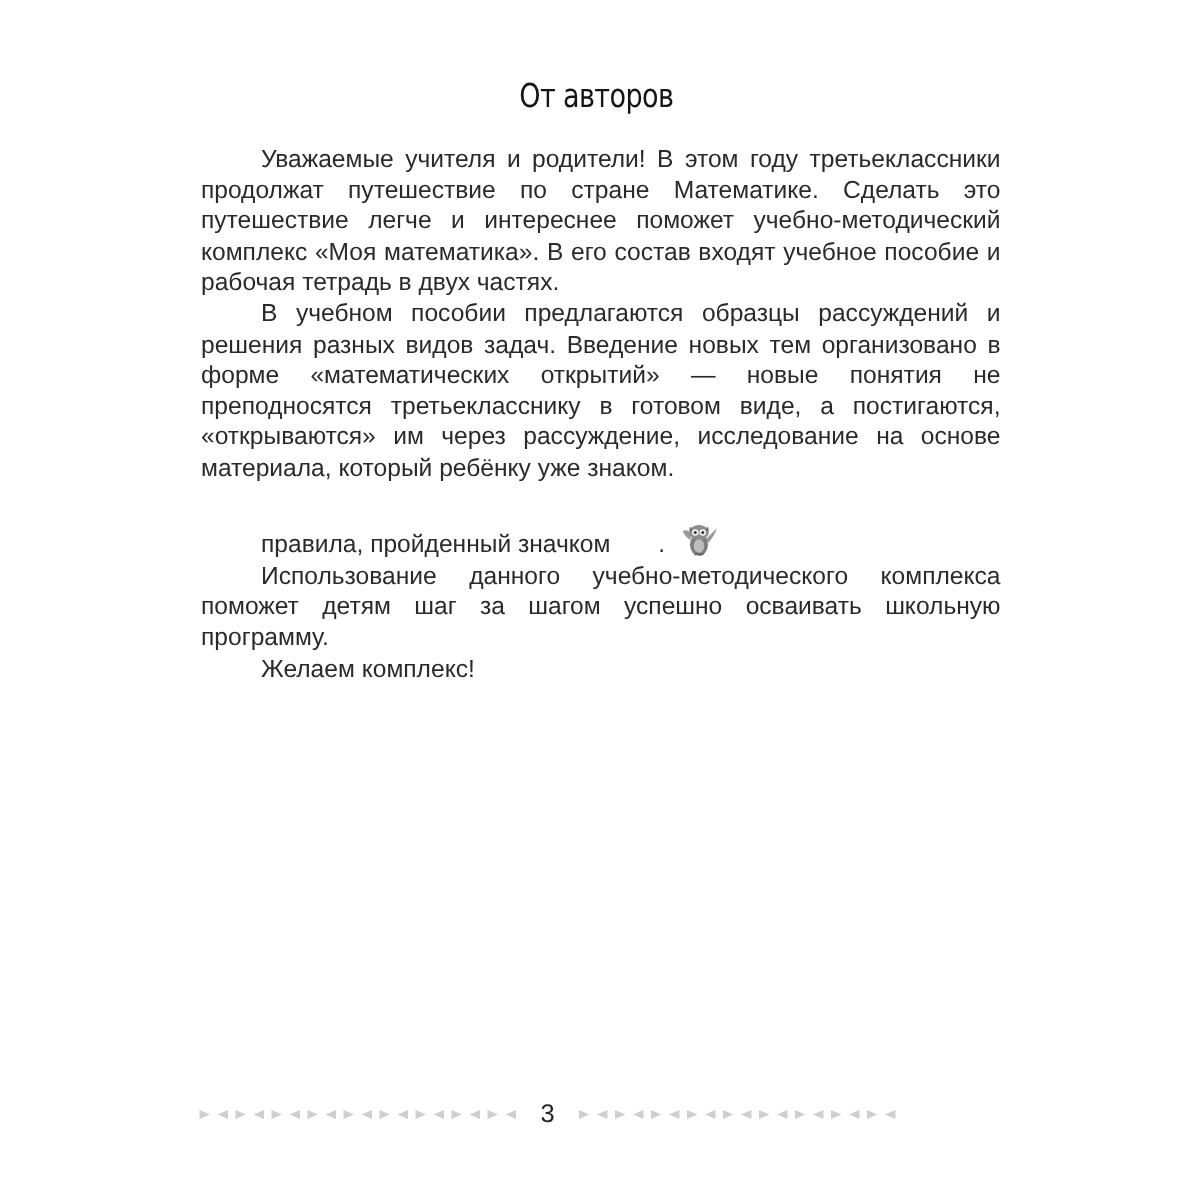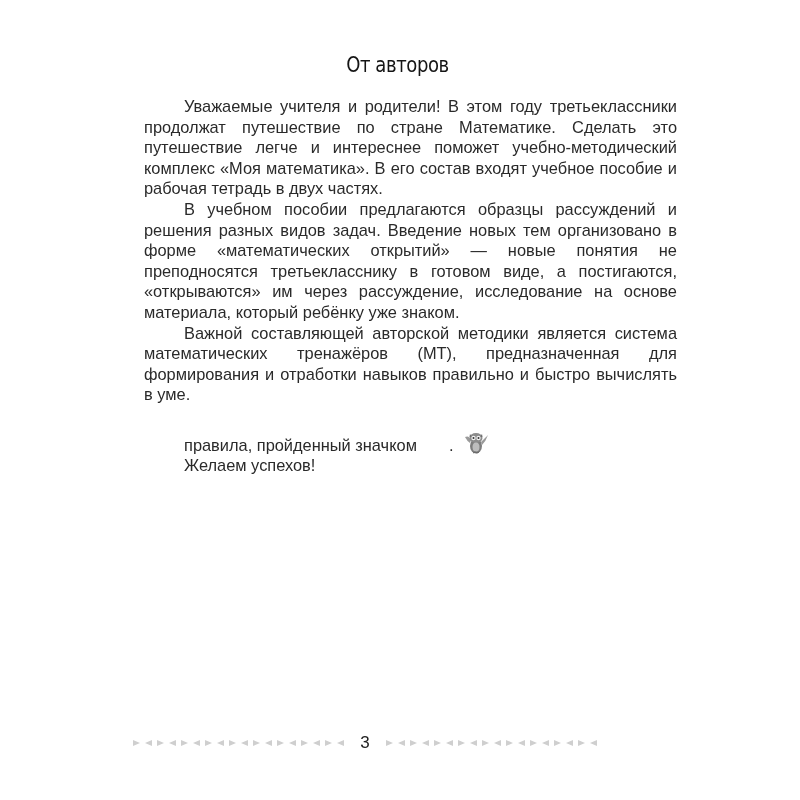--- a/index.html
+++ b/index.html
@@ -29,21 +29,21 @@
       font-family: "DejaVu Sans", sans-serif;
       font-size: 22px;
       letter-spacing: -0.5px;
       transform: scaleX(0.82);
       transform-origin: 386px 0;
       color: #151515;
     }
     .body-text {
       position: absolute;
       top: 96px;
-      left: 144px;
+      left: 134px;
       width: 533px;
       font-size: 16.4px;
       line-height: 20.6px;
       text-align: justify;
       color: #2a2a2a;
     }
     .para {
       margin: 0;
       text-indent: 40px;
       text-align-last: left;
@@ -90,21 +90,20 @@
 </head>
 <body>
 
 <div class="page">
 
   <div class="title">От авторов</div>
 
   <div class="body-text">
     <p class="para">Уважаемые учителя и родители! В этом году третьеклассники продолжат путешествие по стране Математике. Сделать это путешествие легче и интереснее поможет учебно-методический комплекс «Моя математика». В его состав входят учебное пособие и рабочая тетрадь в двух частях.</p>
     <p class="para">В учебном пособии предлагаются образцы рассуждений и решения разных видов задач. Введение новых тем организовано в форме «математических открытий» — новые понятия не преподносятся третьекласснику в готовом виде, а постигаются, «открываются» им через рассуждение, исследование на основе материала, который ребёнку уже знаком.</p>
-    <p class="para">Важной составляющей авторской методики является система математических тренажёров (МТ), предназначенная для формирования и отработки навыков правильно и быстро вычислять в уме.</p>
     <p class="para owl-para">
       <br>
       <span class="owl-line">
         <span>правила, пройденный значком</span><span class="owl-icon">
           <svg width="26" height="24" viewBox="0 0 26 24">
 
             <path d="M2 6 Q6 4 8 9 L7 12 Q4 10 2 6 Z" fill="#9a9a9a"></path>
 
             <ellipse cx="13" cy="15" rx="6" ry="7.5" fill="#7d7d7d"></ellipse>
 
@@ -120,21 +119,22 @@
 
             <ellipse cx="13" cy="16" rx="3.5" ry="4.5" fill="#bdbdbd"></ellipse>
 
             <path d="M18 11 Q23 6 25 4 Q23 10 19 14 Z" fill="#9a9a9a"></path>
 
             <path d="M10 22 L12 21 L14 22 L16 21" stroke="#666" stroke-width="1" fill="none"></path>
           </svg>
         </span><span>.</span>
       </span>
     </p>
-    <p class="para">Желаем успехов!</p>
+    <p class="para">Использование данного учебно-методического комплекса поможет детям шаг за шагом успешно осваивать школьную программу.</p>
+    <p class="para">Желаем комплекс!</p>
   </div>
 
   <div class="footer">
     <div class="tri-band">
       <span class="tri r"></span>
         <span class="tri l"></span>
       <span class="tri r"></span>
         <span class="tri l"></span>
       <span class="tri r"></span>
         <span class="tri l"></span>

